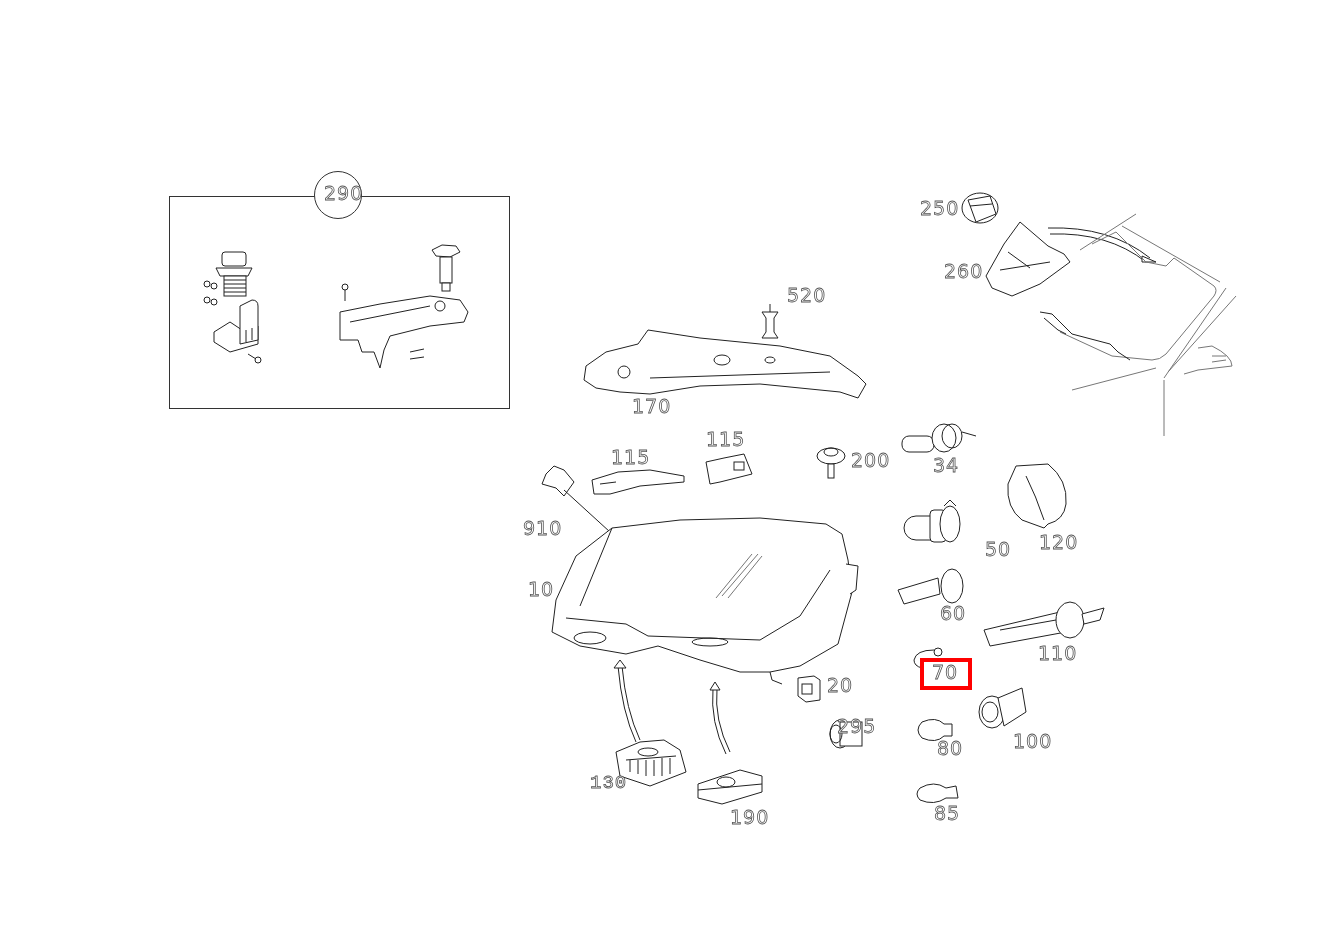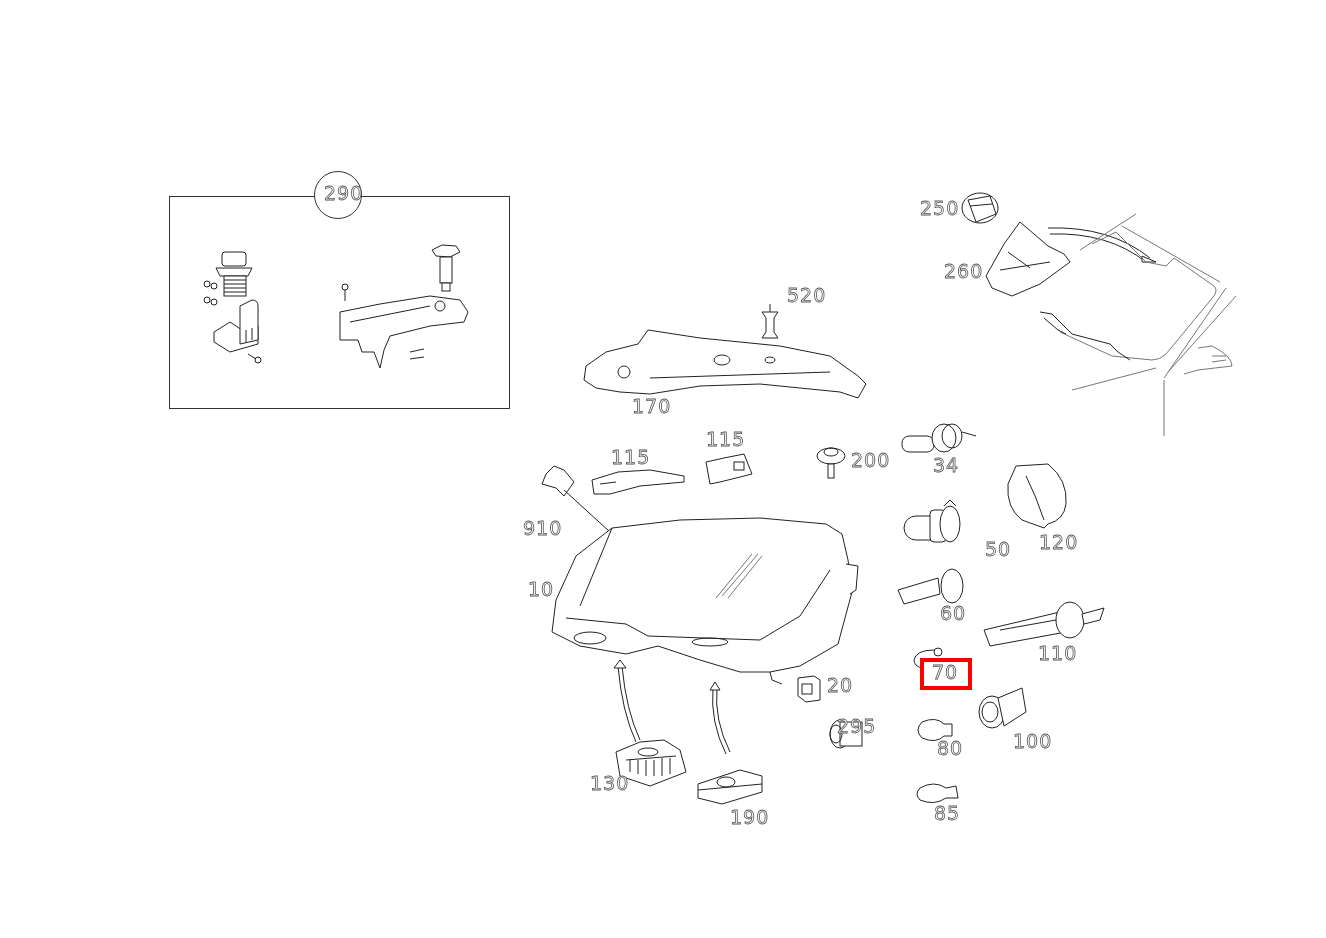--- a/index.html
+++ b/index.html
@@ -230,18 +230,18 @@
   <span class="label" style="left:937px;top:540px;margin-left:48px;">50</span>
   <span class="label" style="left:1039px;top:533px;">120</span>
   <span class="label" style="left:528px;top:580px;text-align:right;">10</span>
   <span class="label" style="left:940px;top:604px;">60</span>
   <span class="label" style="left:1038px;top:644px;">110</span>
   <span class="label" style="left:932px;top:663px;">70</span>
   <span class="label" style="left:827px;top:676px;">20</span>
   <span class="label" style="left:837px;top:717px;">295</span>
   <span class="label" style="left:937px;top:739px;">80</span>
   <span class="label" style="left:1013px;top:732px;">100</span>
-  <span class="label" style="left:590px;top:774px;">130</span>
+  <span class="label" style="left:590px;top:774px;font-family:Liberation Mono, monospace;">130</span>
   <span class="label" style="left:730px;top:808px;">190</span>
   <span class="label" style="left:934px;top:804px;">85</span>
 
   <div class="highlight"></div>
 </div>
 
 </body></html>

